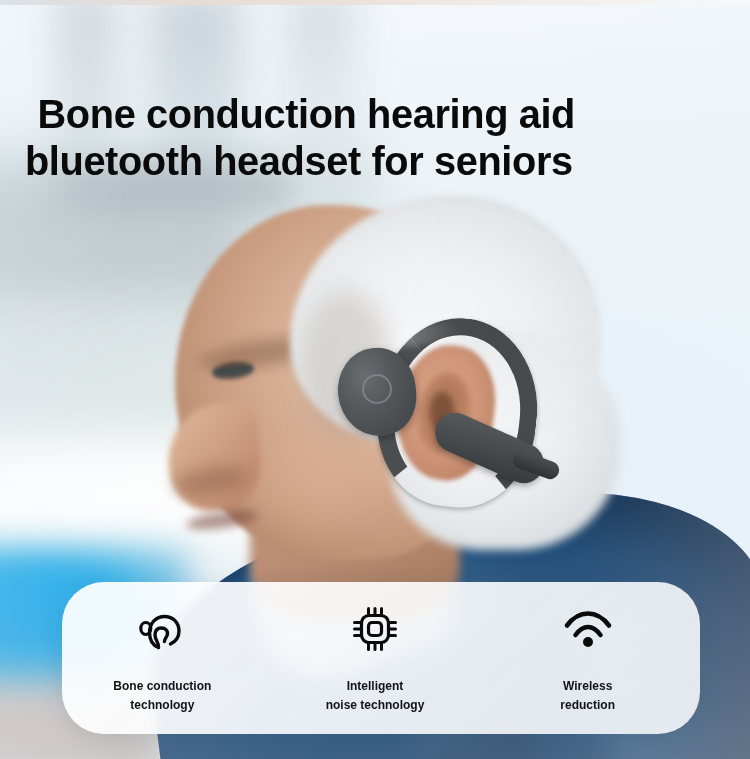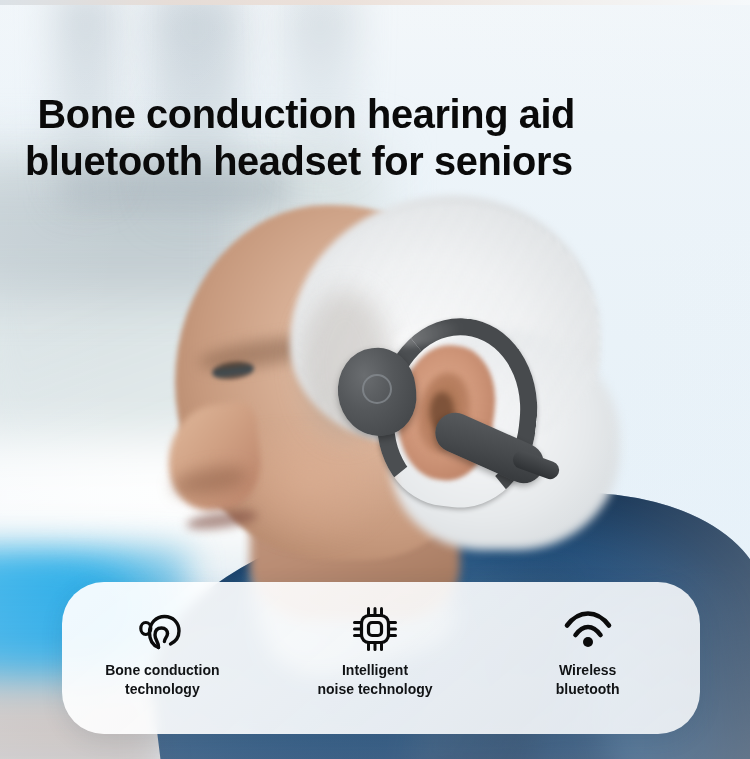--- a/index.html
+++ b/index.html
@@ -423,24 +423,24 @@
     align-items: center;
     padding-top: 21px;
   }
   .feature-icon {
     height: 52px;
     display: flex;
     align-items: center;
     justify-content: center;
   }
   .feature-label {
-    margin-top: 6px;
+    margin-top: 22px;
     text-align: center;
     color: #111315;
-    font-size: 14px;
+    font-size: 12px;
     font-weight: 700;
     line-height: 19px;
     white-space: pre-line;
   }
   .feature-1 { margin-left: -6px; }
   .feature-3 { margin-right: 6px; }
 </style>
 </head>
 <body>
 
@@ -541,17 +541,17 @@
 
     <div class="feature feature-3">
       <div class="feature-icon">
         <svg width="50" height="40" viewBox="0 0 50 40" fill="none">
           <path d="M4 16.5 C10 8.5 18 4.5 25 4.5 C32 4.5 40 8.5 46 16.5" stroke="#0b0b0b" stroke-width="4.6" stroke-linecap="round" fill="none"></path>
           <path d="M12.5 26 C16.5 20.5 20.8 18 25 18 C29.2 18 33.5 20.5 37.5 26" stroke="#0b0b0b" stroke-width="4.6" stroke-linecap="round" fill="none"></path>
           <circle cx="25" cy="33" r="5.0" fill="#0b0b0b"></circle>
         </svg>
       </div>
       <div class="feature-label">Wireless
-bluetooth</div>
+reduction</div>
     </div>
 
   </div>
 </div>
 
 </body></html>

